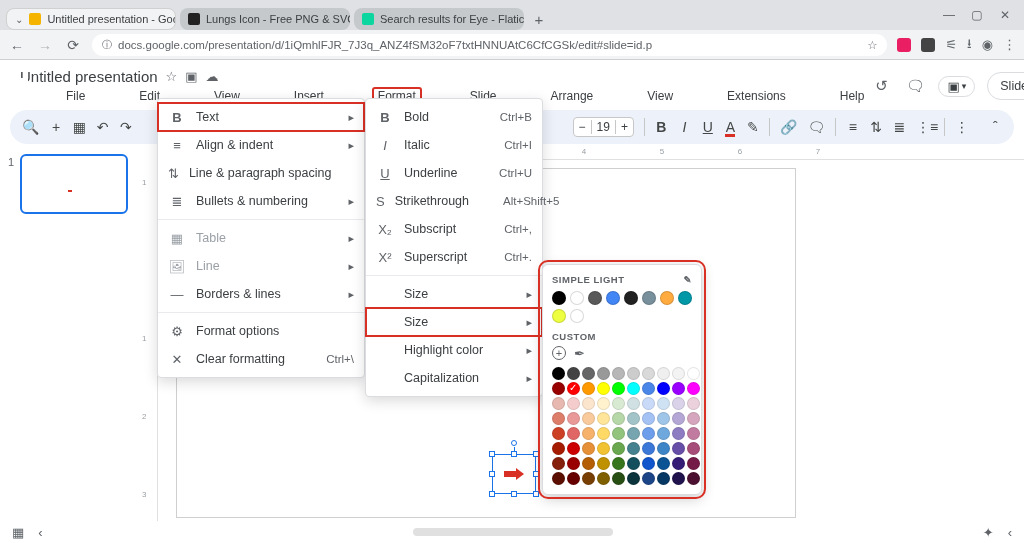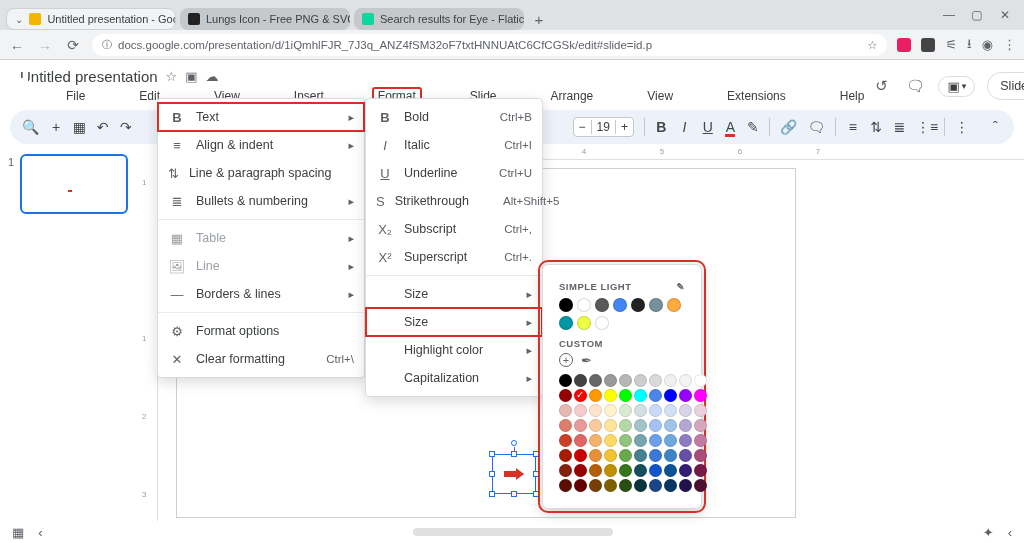--- a/index.html
+++ b/index.html
@@ -112,21 +112,21 @@
   .menu-row .short { color: var(--muted); font-size: 11.5px; margin-left: 24px; }
   .menu-row .sub { color: var(--muted); font-size: 11px; margin-left: 24px; }
   .menu-sep { height: 1px; background: #e8eaed; margin: 4px 0; }
   .menu-row.boxed { outline: 2px solid var(--highlight-red); outline-offset: -1px; }
 
   #format-menu { left: 157px; top: 98px; width: 208px; padding: 4px 0; }
   #text-submenu { left: 365px; top: 98px; width: 178px; padding: 4px 0; }
   #text-submenu .menu-sep { margin: 4px 0; }
 
   
-  #color-panel { position: absolute; left: 542px; top: 264px; width: 160px; background: #fff; border: 1px solid #dadce0; box-shadow: 0 4px 14px rgba(0,0,0,.2); border-radius: 6px; padding: 16px; z-index: 60; outline: 2px solid var(--highlight-red); outline-offset: 2px; }
+  #color-panel { position: absolute; left: 542px; top: 264px; width: 160px; background: #fff; border: 1px solid #dadce0; box-shadow: 0 4px 14px rgba(0,0,0,.2); border-radius: 6px; padding: 9px; z-index: 60; outline: 2px solid var(--highlight-red); outline-offset: 2px; }
   #color-panel .cp-heading { font-size: 9.5px; letter-spacing: .5px; color: #5f6368; font-weight: 600; display:flex; justify-content:space-between; align-items:center; }
   #color-panel .theme-row { display: flex; gap: 4px; margin: 6px 0 8px 0; flex-wrap: wrap; }
   .swatch-lg { width: 14px; height: 14px; border-radius: 50%; border: 1px solid rgba(0,0,0,.15); }
   #color-panel .custom-row { display:flex; gap:8px; margin:4px 0 6px 0; color:#5f6368; font-size:13px; }
   #color-panel .custom-row .circ { width:14px; height:14px; border:1px solid #5f6368; border-radius:50%; display:flex; align-items:center; justify-content:center; font-size:11px; }
   #color-panel .grid { display:grid; grid-template-columns: repeat(10, 13px); grid-auto-rows: 13px; gap: 2px; }
   .swatch { width: 13px; height: 13px; border-radius: 50%; border: 1px solid rgba(0,0,0,.1); position: relative; }
   .swatch.checked::after { content: "✓"; position:absolute; left:1px; top:-1px; font-size:10px; color:#fff; }
 </style>
 </head>

